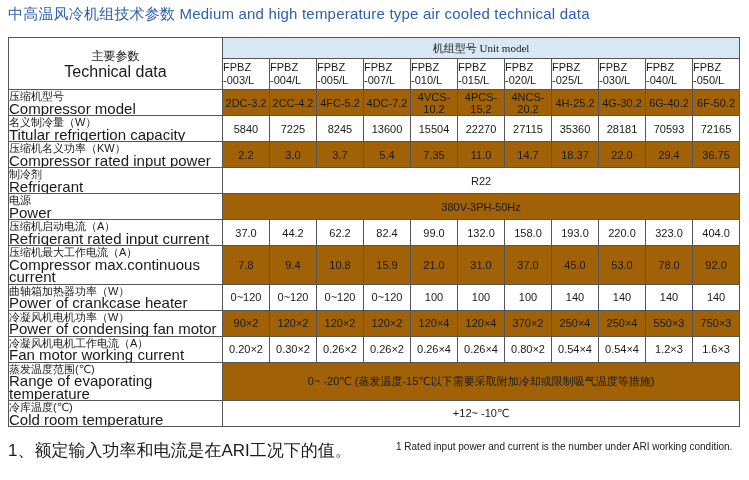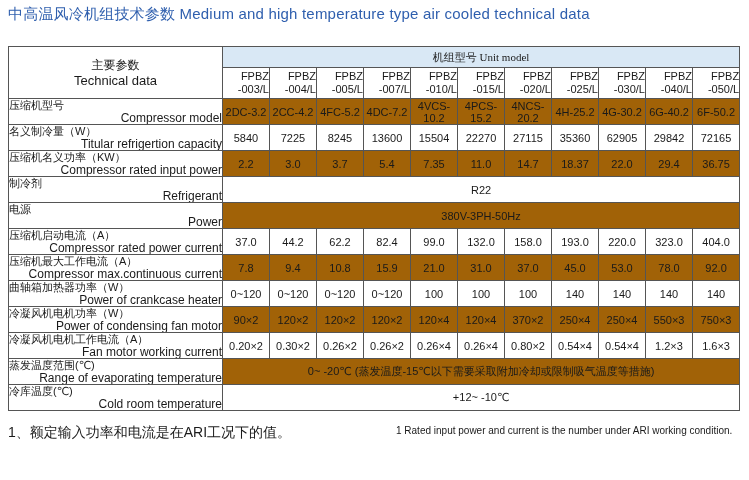--- a/index.html
+++ b/index.html
@@ -1,44 +1,44 @@
 <!DOCTYPE html>
 <html><head>
 <meta charset="utf-8">
 <style>
   html,body{margin:0;padding:0;}
   body{
     width:749px;height:480px;background:#ffffff;overflow:hidden;
     font-family:"Liberation Sans","DejaVu Sans",sans-serif;color:#1a1a1a;
   }
   .title{
-    color:#2f5fae;font-size:15px;padding:5px 0 22px 8px;letter-spacing:0.2px;
+    color:#2f5fae;font-size:15px;padding:5px 0 13px 8px;letter-spacing:0.2px;
     white-space:nowrap;
   }
   table.tech{
     border-collapse:collapse;table-layout:fixed;margin-left:8px;width:601px;
   }
   table.tech th,table.tech td{
     border:1px solid #555555;font-size:11px;font-weight:normal;
     padding:0;vertical-align:middle;overflow:hidden;
   }
   th.corner{background:#ffffff;}
   th.corner .zh{font-size:12px;line-height:15px;}
-  th.corner .en{font-size:13px;line-height:15px;}
+  th.corner .en{font-size:16px;line-height:15px;}
   th.unit-hdr{background:#d9e8f5;height:20px;font-size:12px;font-family:Liberation Serif, serif;}
-  th.m{height:30px;line-height:13px;background:#ffffff;text-align:right;}
+  th.m{height:30px;line-height:13px;background:#ffffff;text-align:left;}
   td.lbl{
     text-align:left;padding:1px 3px 1px 5px;line-height:12.5px;background:#ffffff;
   }
   td.lbl .zh{font-size:11px;}
-  td.lbl .en{font-size:12px;text-align:right;}
+  td.lbl .en{font-size:15px;}
   td.v{text-align:center;height:25px;background:#ffffff;}
   tr.sh td.v{background:#a16207;}
   .notes{display:flex;padding:11px 4px 0 8px;}
-  .notes-zh{width:376px;font-size:14px;line-height:1.55;}
+  .notes-zh{width:376px;font-size:17px;line-height:1.55;}
   .notes-zh .note{padding-left:27px;text-indent:-27px;}
   .notes-zh .note + .note{margin-top:7px;}
   .notes-en{flex:1;font-size:10px;line-height:1.8;margin-left:12px;}
   .notes-en .note{padding-left:12px;text-indent:-12px;}
 </style>
 </head>
 <body>
 
 <div class="title">中高温风冷机组技术参数 Medium and high temperature type air cooled technical data</div>
 
@@ -136,22 +136,22 @@
           <div class="en">Titular refrigertion capacity</div>
         </td>
       <td class="v">5840</td>
       <td class="v">7225</td>
       <td class="v">8245</td>
       <td class="v">13600</td>
       <td class="v">15504</td>
       <td class="v">22270</td>
       <td class="v">27115</td>
       <td class="v">35360</td>
-      <td class="v">62905</td>
-      <td class="v">29842</td>
+      <td class="v">28181</td>
+      <td class="v">70593</td>
       <td class="v">72165</td>
     </tr>
     <tr class="sh">
       <td class="lbl">
           <div class="zh">压缩机名义功率（KW）</div>
           <div class="en">Compressor rated input power</div>
         </td>
       <td class="v">2.2</td>
       <td class="v">3.0</td>
       <td class="v">3.7</td>
@@ -174,21 +174,21 @@
     <tr class="sh">
       <td class="lbl">
           <div class="zh">电源</div>
           <div class="en">Power</div>
         </td>
       <td class="v" colspan="11">380V-3PH-50Hz</td>
     </tr>
     <tr>
       <td class="lbl">
           <div class="zh">压缩机启动电流（A）</div>
-          <div class="en">Compressor rated power current</div>
+          <div class="en">Refrigerant rated input current</div>
         </td>
       <td class="v">37.0</td>
       <td class="v">44.2</td>
       <td class="v">62.2</td>
       <td class="v">82.4</td>
       <td class="v">99.0</td>
       <td class="v">132.0</td>
       <td class="v">158.0</td>
       <td class="v">193.0</td>
       <td class="v">220.0</td>

